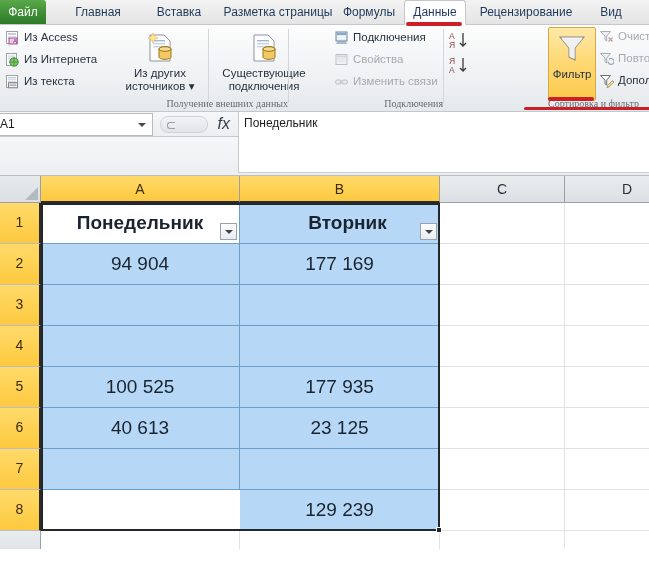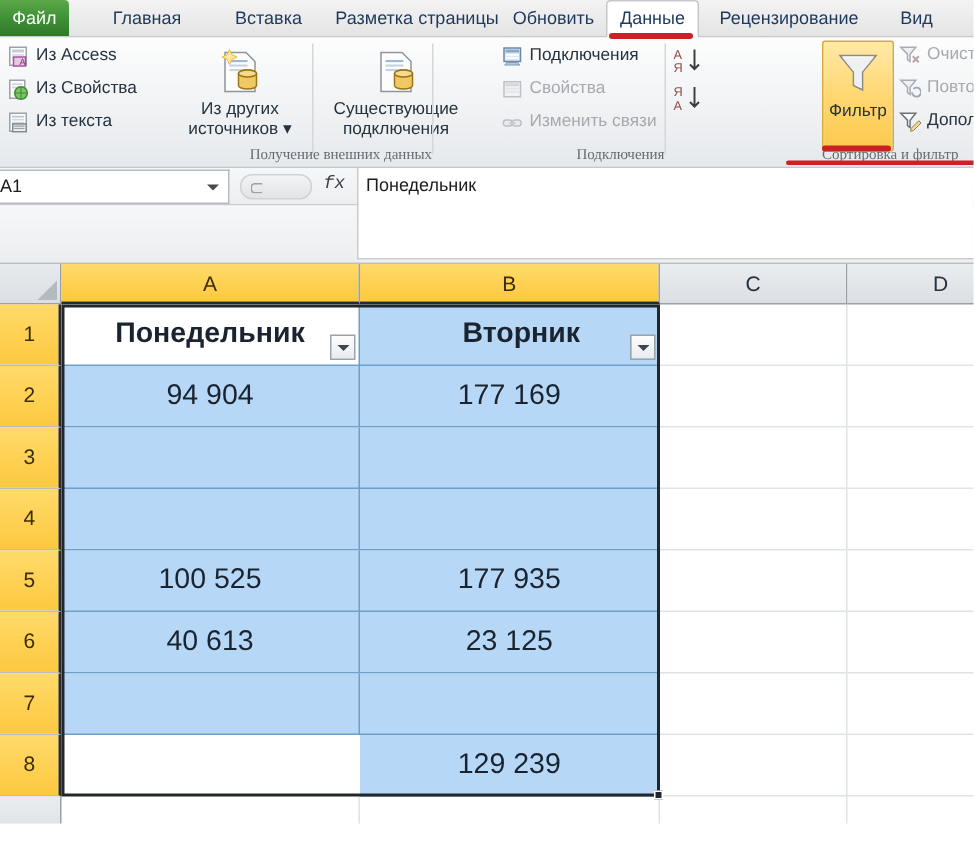--- a/index.html
+++ b/index.html
@@ -163,23 +163,23 @@
     border-top: 4px solid #4a4a4a;
   }
   .fx-zone {
     position: absolute;
     left: 152px; top: 1px;
     width: 86px; height: 21px;
   }
   .fx-lbl {
     position: absolute;
     right: 8px; top: 2px;
-    font-family: Liberation Mono, monospace;
+    font-family: Liberation Sans, sans-serif;
     font-style: italic;
-    font-size: 12px;
+    font-size: 16px;
     color: #36404a;
   }
   .fx-round {
     position: absolute;
     left: 8px; top: 3px;
     width: 46px; height: 15px;
     border-radius: 8px;
     background: linear-gradient(to bottom,#f2f3f4,#e2e4e6);
     border: 1px solid #cfd3d7;
   }
@@ -333,21 +333,21 @@
 </head>
 <body>
 
 <div class="app">
 
   <div class="tabbar" id="tabbar">
       <div class="tab tab-file" style="left: 0px; width: 46px; text-align: center; padding: 0px;"><span>Файл</span></div>
       <div class="tab" style="left: 62px; width: 72px; text-align: center; padding: 0px;"><span>Главная</span></div>
       <div class="tab" style="left: 148px; width: 62px; text-align: center; padding: 0px;"><span>Вставка</span></div>
       <div class="tab" style="left: 222px; width: 112px; text-align: center; padding: 0px;"><span>Разметка страницы</span></div>
-      <div class="tab" style="left: 340px; width: 58px; text-align: center; padding: 0px;"><span>Обновить</span></div>
+      <div class="tab" style="left: 340px; width: 58px; text-align: center; padding: 0px;"><span>Формулы</span></div>
       <div class="tab tab-active" style="left: 404px; width: 60px; text-align: center; padding: 0px;"><span>Данные</span></div>
       <div class="tab-underline" style="left: 406px; top: 22px; width: 56px;"></div>
       <div class="tab" style="left: 470px; width: 112px; text-align: center; padding: 0px;"><span>Рецензирование</span></div>
       <div class="tab" style="left: 590px; width: 42px; text-align: center; padding: 0px;"><span>Вид</span></div>
     </div>
 
   <div class="ribbon">
 
     <div class="group" style="left:0;width:288px;">
 
@@ -368,21 +368,21 @@
       <div class="small-btn" style="left:4px;top:26px;">
         <span class="ico">
           <svg width="15" height="15" viewBox="0 0 15 15">
             <rect x="1.5" y="1.5" width="10" height="12" fill="#fdfdfd" stroke="#9aa2aa"></rect>
             <rect x="3" y="3.5" width="7" height="1.2" fill="#cfd5db"></rect>
             <rect x="3" y="5.7" width="7" height="1.2" fill="#cfd5db"></rect>
             <circle cx="9" cy="10" r="4.2" fill="#7ec46a" stroke="#3f8a31"></circle>
             <path d="M4.9 10h8.2M9 5.9v8.2" stroke="#3f8a31" fill="none" stroke-width="0.7"></path>
           </svg>
         </span>
-        <span class="lbl">Из Свойства</span>
+        <span class="lbl">Из Интернета</span>
       </div>
 
       <div class="small-btn" style="left:4px;top:48px;">
         <span class="ico">
           <svg width="15" height="15" viewBox="0 0 15 15">
             <rect x="1.5" y="1.5" width="11" height="12" fill="#fdfdfd" stroke="#9aa2aa"></rect>
             <rect x="3" y="3.2" width="8" height="1.1" fill="#b9c0c7"></rect>
             <rect x="3" y="5.2" width="8" height="1.1" fill="#d3d8dd"></rect>
             <rect x="3" y="7.2" width="8" height="1.1" fill="#d3d8dd"></rect>
             <rect x="3.5" y="8.6" width="9" height="5.2" fill="#f4f6f8" stroke="#7f878f"></rect>

